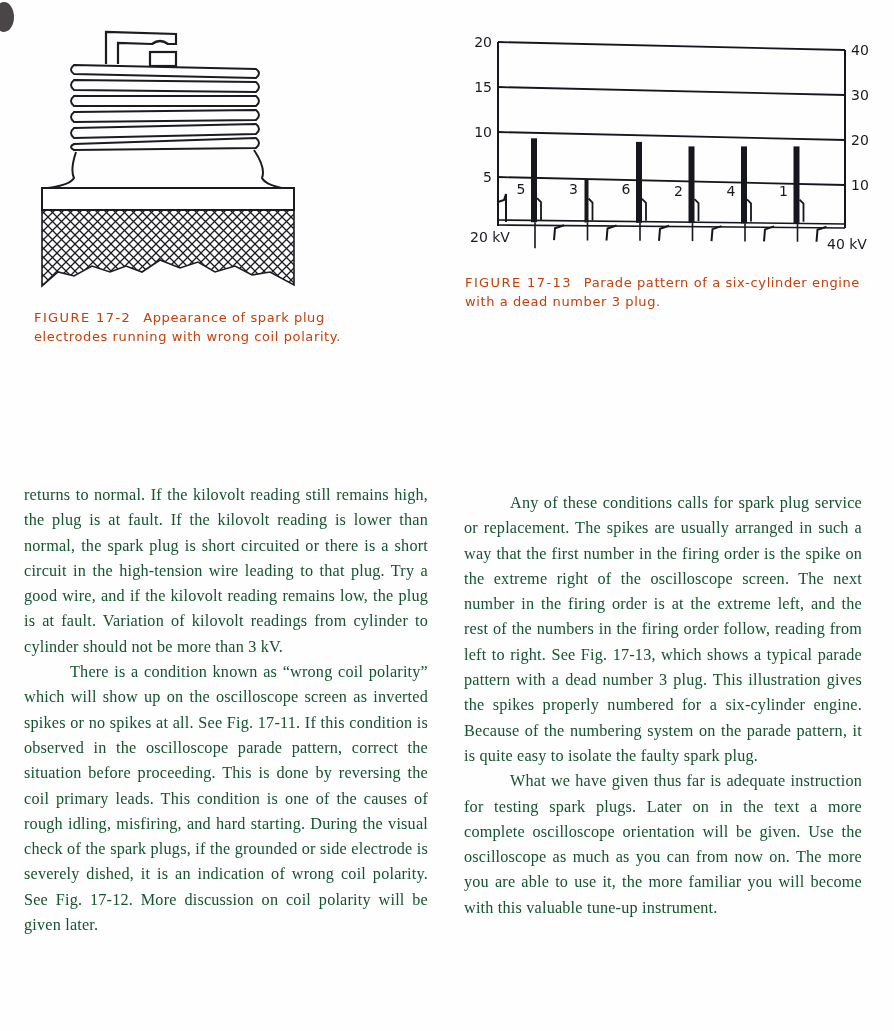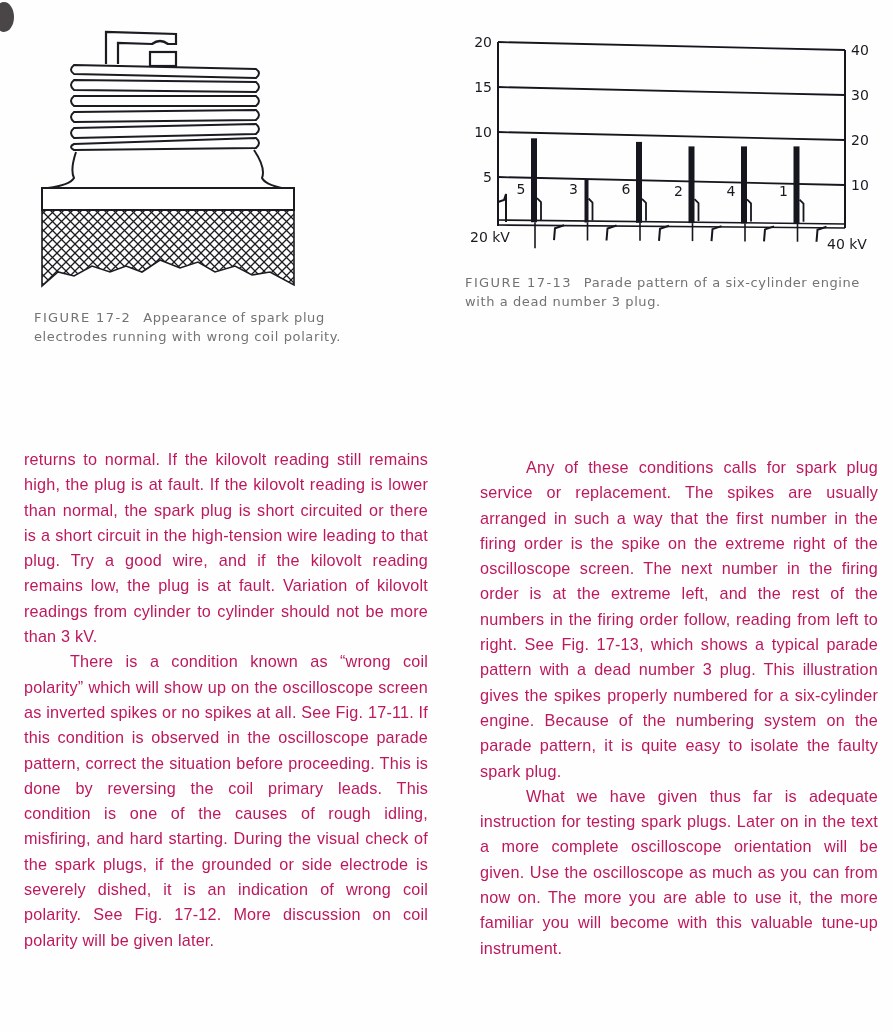--- a/index.html
+++ b/index.html
@@ -8,33 +8,33 @@
       font-family: "DejaVu Sans", "Liberation Sans", sans-serif; color: #1e1e22;
     }
     .corner-mark {
       position: absolute; left: -6px; top: 2px; width: 20px; height: 30px;
       border-radius: 50%; background: #2a2628; opacity: 0.85;
     }
     #plug-figure { position: absolute; left: 30px; top: 10px; width: 270px; height: 280px; }
     #chart { position: absolute; left: 468px; top: 28px; width: 420px; height: 230px; }
     .caption {
       position: absolute; font-family: "DejaVu Sans", sans-serif; font-size: 13px;
-      line-height: 19px; color: #737373; letter-spacing: 0.6px;
+      line-height: 19px; color: #c2410c; letter-spacing: 0.6px;
     }
     .caption .fig-no { letter-spacing: 1.4px; margin-right: 12px; }
     #caption-1712 { left: 34px; top: 308px; width: 310px; }
     #caption-1713 { left: 465px; top: 273px; width: 410px; }
     .column {
-      position: absolute; font-family: Liberation Sans, sans-serif; font-size: 16.2px;
-      line-height: 25.3px; color: #be185d; text-align: justify; letter-spacing: 0.2px;
+      position: absolute; font-family: Liberation Serif, serif; font-size: 16.2px;
+      line-height: 25.3px; color: #14532d; text-align: justify; letter-spacing: 0.2px; margin-top: 36px;
     }
     .column p { margin: 0; }
     .column p.indent { text-indent: 46px; }
     #col-left { left: 24px; top: 447px; width: 404px; }
-    #col-right { left: 480px; top: 455px; width: 398px; }
+    #col-right { left: 464px; top: 455px; width: 398px; }
     .tick { font-family: "DejaVu Sans", sans-serif; font-size: 14px; fill: #1a1a22; }
     .spike-label { font-family: "DejaVu Sans", sans-serif; font-size: 14px; fill: #1a1a22; }
   </style>
 </head>
 <body>
 
 <div class="corner-mark"></div>
 
 <svg id="plug-figure" viewBox="0 0 270 280">
   <defs>

